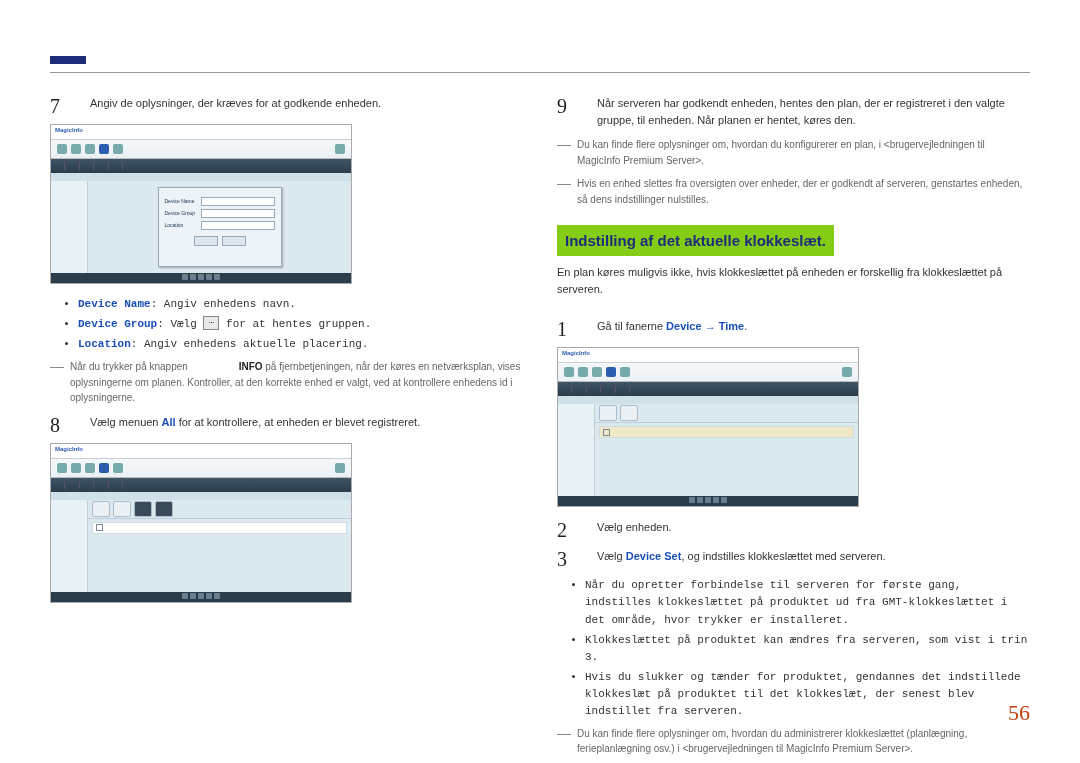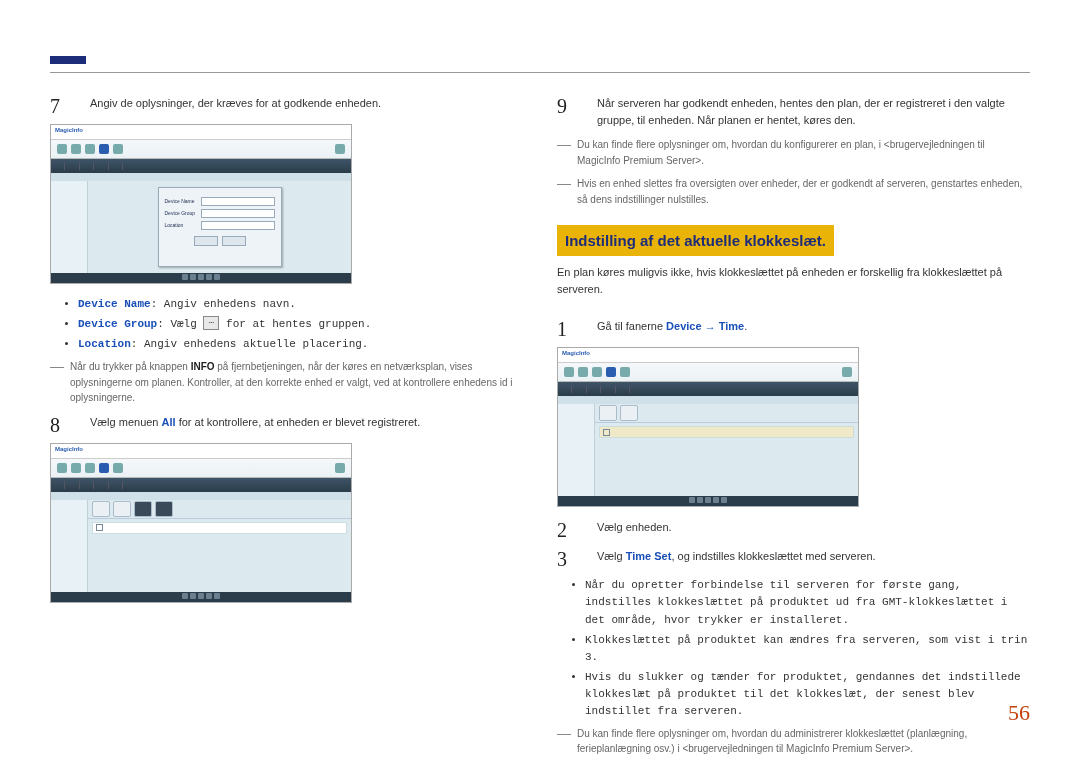--- a/index.html
+++ b/index.html
@@ -137,36 +137,36 @@
   }
   .dash-note .dash {
     font-size: 14px;
     line-height: 1;
     color: #888;
   }
   .dash-note .note-body { flex: 1; }
 
   .blue { color: #1a4fb8; font-weight: bold; }
   .blue-plain { color: #1a4fb8; }
-  .bold { font-weight: bold; color: #222; }
+  .bold { font-weight: bold; color: #222; margin-left: 48px; }
   .btn-icon {
     display: inline-block;
     width: 14px; height: 12px;
     background: #e8e8e8;
     border: 1px solid #888;
     vertical-align: middle;
     position: relative;
     top: -1px;
     font-size: 8px;
     text-align: center;
     line-height: 11px;
     color: #555;
   }
   .heading {
-    background: #eab308;
+    background: #84cc16;
     display: inline-block;
     padding: 4px 8px;
     font-size: 15px;
     font-weight: bold;
     color: #1d2d7a;
     margin: 10px 0 8px 0;
   }
   .pagenum {
     position: absolute;
     right: 50px;
@@ -391,21 +391,21 @@
       </div>
 
       <div class="step">
         <div class="stepnum">2</div>
         <div class="stepbody">Vælg enheden.</div>
       </div>
 
       <div class="step">
         <div class="stepnum">3</div>
         <div class="stepbody">
-          <span>Vælg </span><span class="blue">Time Set</span><span>, og indstilles klokkeslættet med serveren.</span>
+          <span>Vælg </span><span class="blue">Device Set</span><span>, og indstilles klokkeslættet med serveren.</span>
         </div>
       </div>
 
       <ul class="bullets">
         <li>Når du opretter forbindelse til serveren for første gang, indstilles klokkeslættet på produktet ud fra GMT-klokkeslættet i det område, hvor trykker er installeret.</li>
         <li>Klokkeslættet på produktet kan ændres fra serveren, som vist i trin 3.</li>
         <li>Hvis du slukker og tænder for produktet, gendannes det indstillede klokkeslæt på produktet til det klokkeslæt, der senest blev indstillet fra serveren.</li>
       </ul>
 
       <div class="dash-note">

